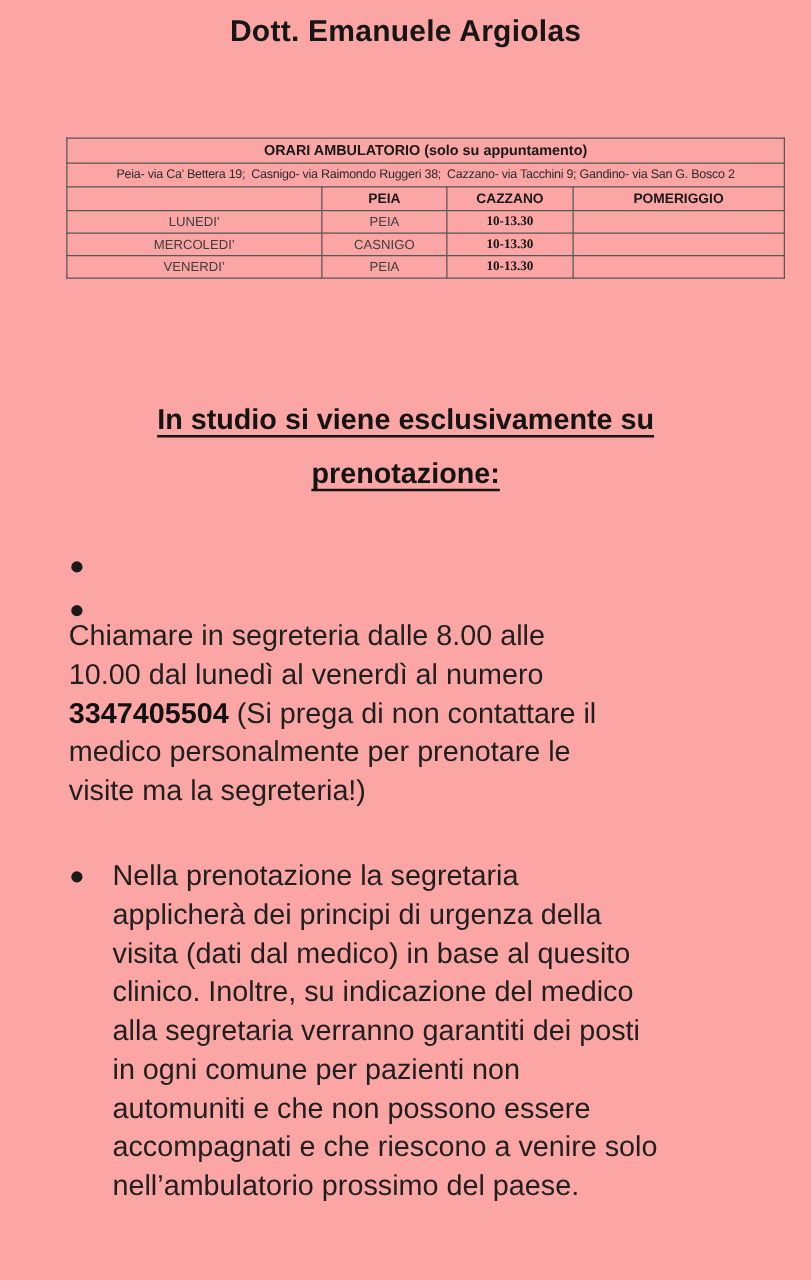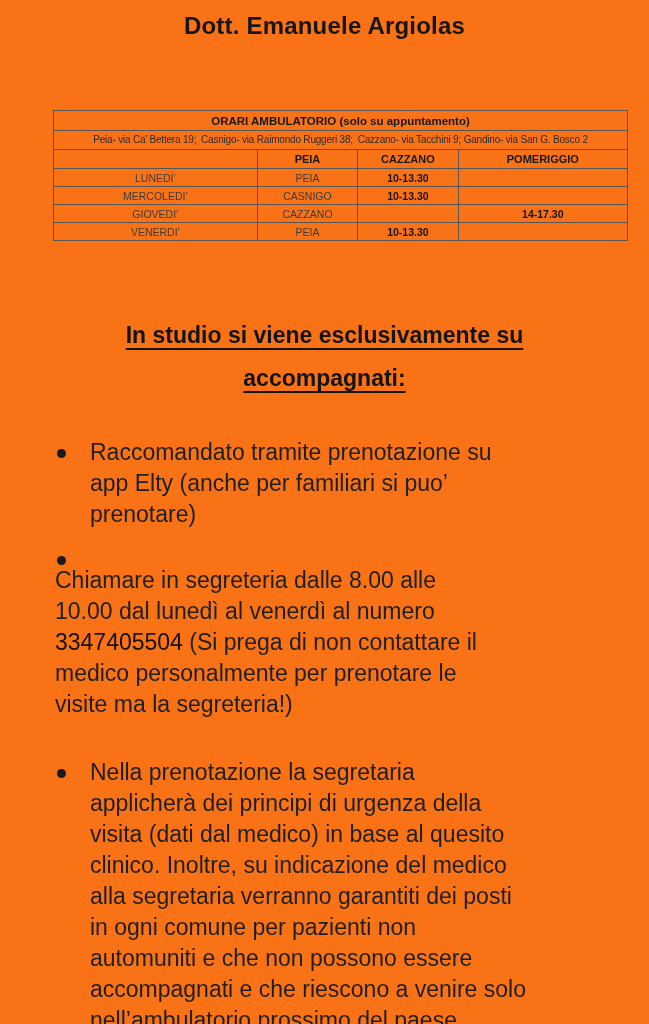--- a/index.html
+++ b/index.html
@@ -6,21 +6,21 @@
   body {
     background: #e9e9e9;
     font-family: "Liberation Sans", sans-serif;
     color: #1f1f1f;
   }
   .page {
     position: relative;
     width: 649px;
     height: 1024px;
     margin: 0 auto;
-    background: #f97316;
+    background: #fca5a5;
     overflow: hidden;
   }
 
   
   .doc-title {
     position: absolute;
     top: 12px;
     left: 0;
     right: 0;
     margin: 0;
@@ -74,20 +74,21 @@
   td.day-cell, td.place-cell {
     color: #3c3c3c;
     font-size: 10.5px;
     height: 15px;
   }
   td.time-cell {
     font-weight: 700;
     color: #141414;
     font-size: 10.5px;
     height: 15px;
+    font-family: Liberation Serif, serif;
   }
 
   
   .heading {
     position: absolute;
     top: 314px;
     left: 0;
     right: 0;
     margin: 0;
     text-align: center;
@@ -127,21 +128,21 @@
     height: 9px;
     border-radius: 50%;
     background: #1a1a1a;
     margin: 12px 24px 0 2px;
   }
   .bullet-text {
     margin: 0;
     white-space: pre-wrap;
     max-width: 500px;
   }
-  .bullet-text strong { font-weight: 400; color: #111; }
+  .bullet-text strong { font-weight: 700; color: #111; }
 </style>
 </head>
 <body>
 
 <div class="page">
 
   <h1 class="doc-title">Dott. Emanuele Argiolas</h1>
 
   <div class="table-wrap">
     <table class="schedule">
@@ -170,47 +171,38 @@
           <td class="time-cell">10-13.30</td>
           <td class="time-cell"></td>
         </tr>
         <tr>
           <td class="day-cell">MERCOLEDI’</td>
           <td class="place-cell">CASNIGO</td>
           <td class="time-cell">10-13.30</td>
           <td class="time-cell"></td>
         </tr>
         <tr>
-          <td class="day-cell">GIOVEDI’</td>
-          <td class="place-cell">CAZZANO</td>
-          <td class="time-cell"></td>
-          <td class="time-cell">14-17.30</td>
-        </tr>
-        <tr>
           <td class="day-cell">VENERDI’</td>
           <td class="place-cell">PEIA</td>
           <td class="time-cell">10-13.30</td>
           <td class="time-cell"></td>
         </tr>
       </tbody>
     </table>
   </div>
 
   <h2 class="heading">
     <span class="hline"><span>In studio si viene esclusivamente su</span></span>
-    <span class="hline"><span>accompagnati:</span></span>
+    <span class="hline"><span>prenotazione:</span></span>
   </h2>
 
   <div class="bullets">
 
     <div class="bullet-item gap-sm">
       <span class="dot"></span>
-      <p class="bullet-text"><span>Raccomandato tramite prenotazione su
-app Elty (anche per familiari si puo’
-prenotare)</span><strong></strong><span></span></p>
     </div>
 
     <div class="bullet-item gap-lg">
       <span class="dot"></span>
       <p class="bullet-text"><span>Chiamare in segreteria dalle 8.00 alle
 10.00 dal lunedì al venerdì al numero
 </span><strong>3347405504</strong><span> (Si prega di non contattare il
 medico personalmente per prenotare le
 visite ma la segreteria!)</span></p>
     </div>

